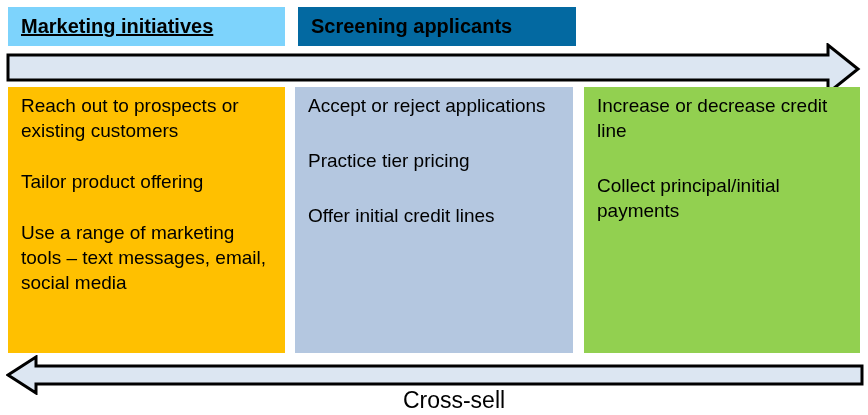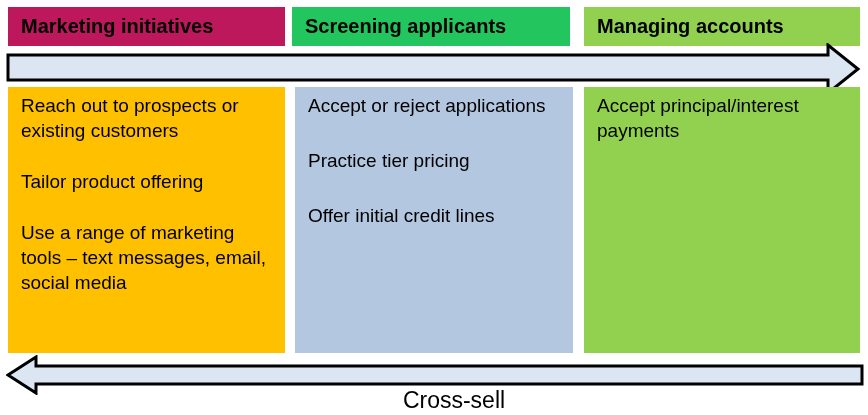--- a/index.html
+++ b/index.html
@@ -10,22 +10,22 @@
     font-family:"Liberation Sans", sans-serif;
     color:#000000;
     overflow:hidden;
   }
   .hdr{
     position:absolute;top:7px;height:39px;
     display:flex;align-items:center;
     padding-left:13px;box-sizing:border-box;
     font-size:20px;font-weight:bold;color:#000;
   }
-  .hdr-marketing{left:8px;width:277px;background:#be185d;}
-  .hdr-screening{left:292px;width:278px;background:#22c55e;}
+  .hdr-marketing{left:8px;width:277px;background:#7dd3fc;text-decoration:underline;}
+  .hdr-screening{left:298px;width:278px;background:#0369a1;}
   .hdr-managing{left:584px;width:276px;background:#92D050;}
   .body-box{
     position:absolute;top:87px;height:266px;
     box-sizing:border-box;
     padding:6px 10px 0 13px;
     font-size:19px;line-height:25px;color:#000;
   }
   .body-marketing{left:8px;width:277px;background:#FFC000;}
   .body-screening{left:295px;width:278px;background:#B4C7E0;}
   .body-managing{left:584px;width:276px;background:#92D050;}
@@ -42,42 +42,40 @@
 <body>
 
 <div id="canvas">
 
   <div class="hdr hdr-marketing">
     <span>Marketing initiatives</span>
   </div>
   <div class="hdr hdr-screening">
     <span>Screening applicants</span>
   </div>
-  <div class="hdr hdr-managing">
-    <span>Managing accounts</span>
-  </div>
 
   <div class="arrow-wrap" style="left:6px;top:43px;">
     <svg width="856" height="52" viewBox="0 0 856 52">
       <polygon points="2,12 822,12 822,2 852,26 822,50 822,37 2,37" fill="#DCE6F2" stroke="#000000" stroke-width="3" stroke-linejoin="miter"></polygon>
     </svg>
   </div>
 
   <div class="body-box body-screening">
     <p>Accept or reject applications</p>
     <p>Practice tier pricing</p>
     <p>Offer initial credit lines</p>
   </div>
   <div class="body-box body-marketing">
     <p>Reach out to prospects or existing customers</p>
     <p>Tailor product offering</p>
     <p>Use a range of marketing tools – text messages, email, social media</p>
   </div>
   <div class="body-box body-managing">
-    <p>Accept principal/interest payments</p>
+    <p>Increase or decrease credit line</p>
+    <p>Collect principal/initial payments</p>
   </div>
 
   <div class="arrow-wrap" style="left:6px;top:355px;">
     <svg width="858" height="40" viewBox="0 0 858 40">
       <polygon points="2,20 30,2 30,11 856,11 856,29 30,29 30,38" fill="#DCE6F2" stroke="#000000" stroke-width="3" stroke-linejoin="miter"></polygon>
     </svg>
   </div>
 
   <div id="cross-sell-label">Cross-sell</div>
 

